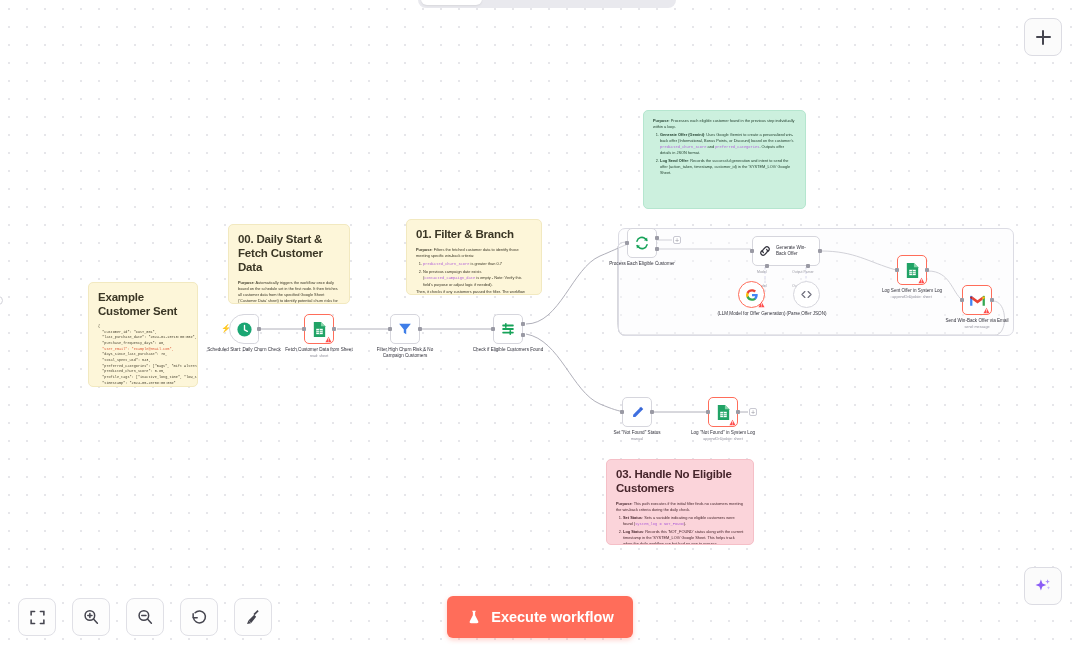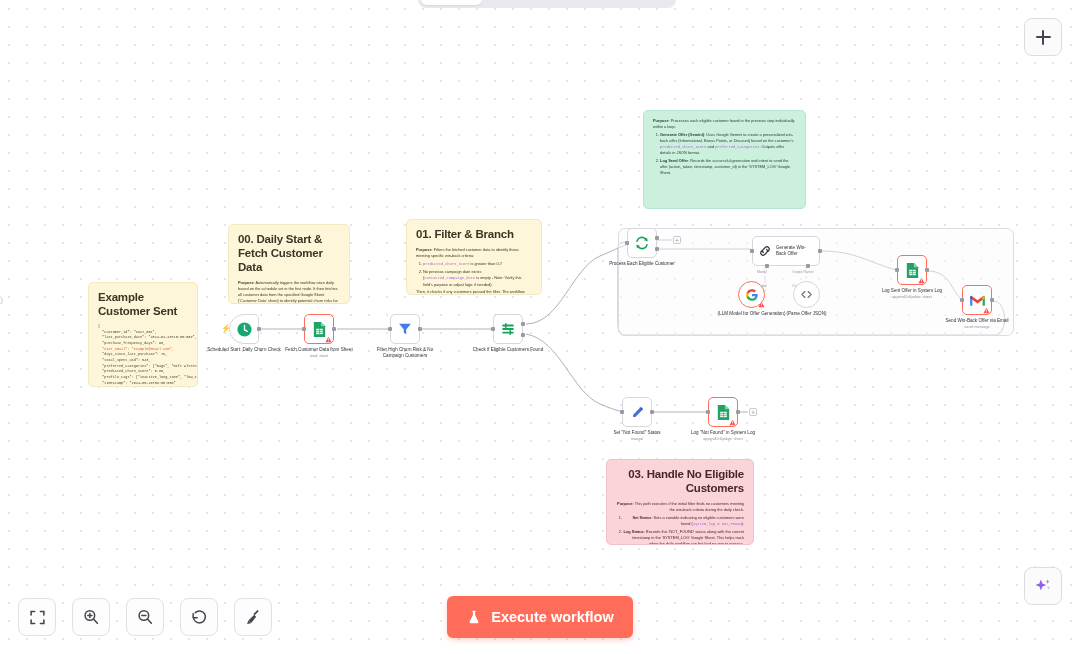--- a/index.html
+++ b/index.html
@@ -98,21 +98,21 @@
   }
   .note-body { font-size: 3.9px; line-height: 1.52; font-weight: 400; }
   .note-body p { margin: 0 0 2px 0; }
   .note-body ol { margin: 0; padding-left: 7px; }
   .note-body li { margin-bottom: 1.5px; }
   .note-body b { font-weight: 700; }
   .note-body code { font-family: "Liberation Mono", monospace; color: #b05fd8; font-size: 3.7px; }
 
   .note-yellow { background: #fdf6d9; border: 1px solid #f2e9c0; color: #3a3625; }
   .note-green  { background: #ccf0de; border: 1px solid #b5e6cf; color: #23402f; }
-  .note-pink   { background: #fbd4da; border: 1px solid #f5bfc7; color: #46252b; text-align: right; }
+  .note-pink   { background: #fbd4da; border: 1px solid #f5bfc7; color: #46252b; }
 
   .note-code {
     font-family: "Liberation Mono", monospace;
     font-size: 3.5px;
     line-height: 1.62;
     color: #4a4533;
     background: transparent;
     white-space: pre;
   }
   .note-code .hl { color: #e05a3a; }

